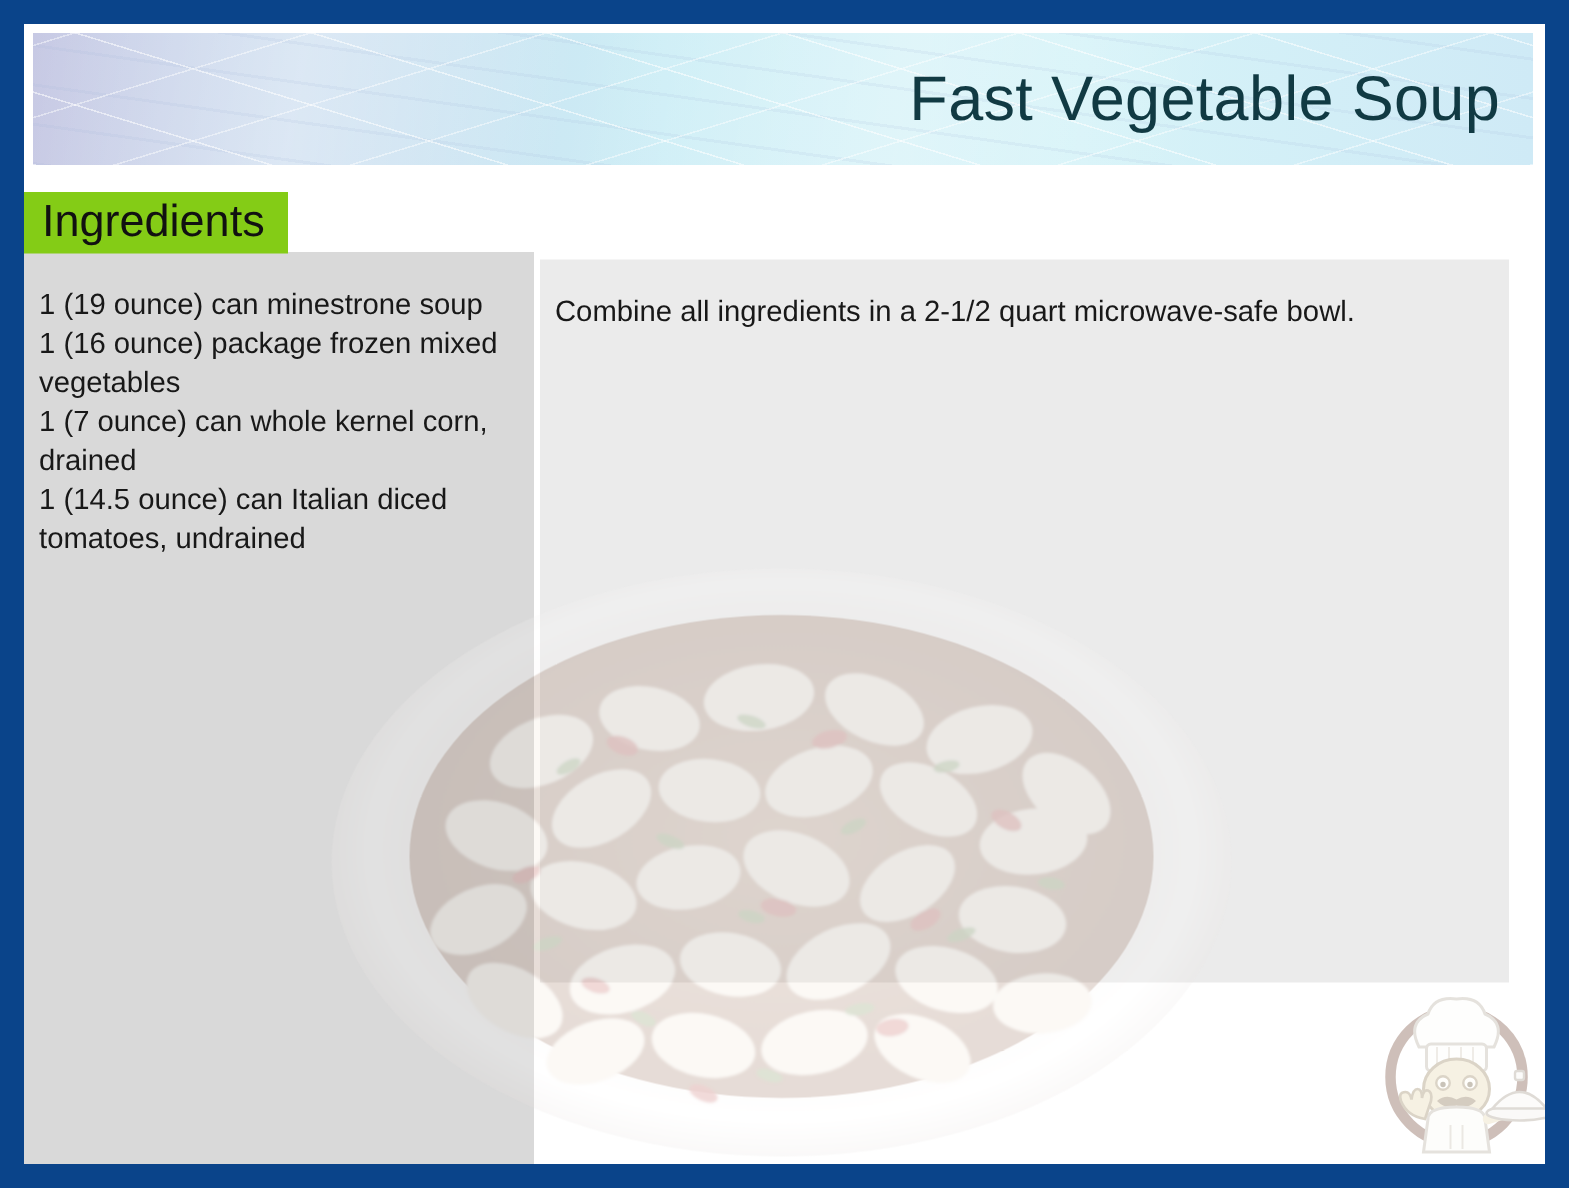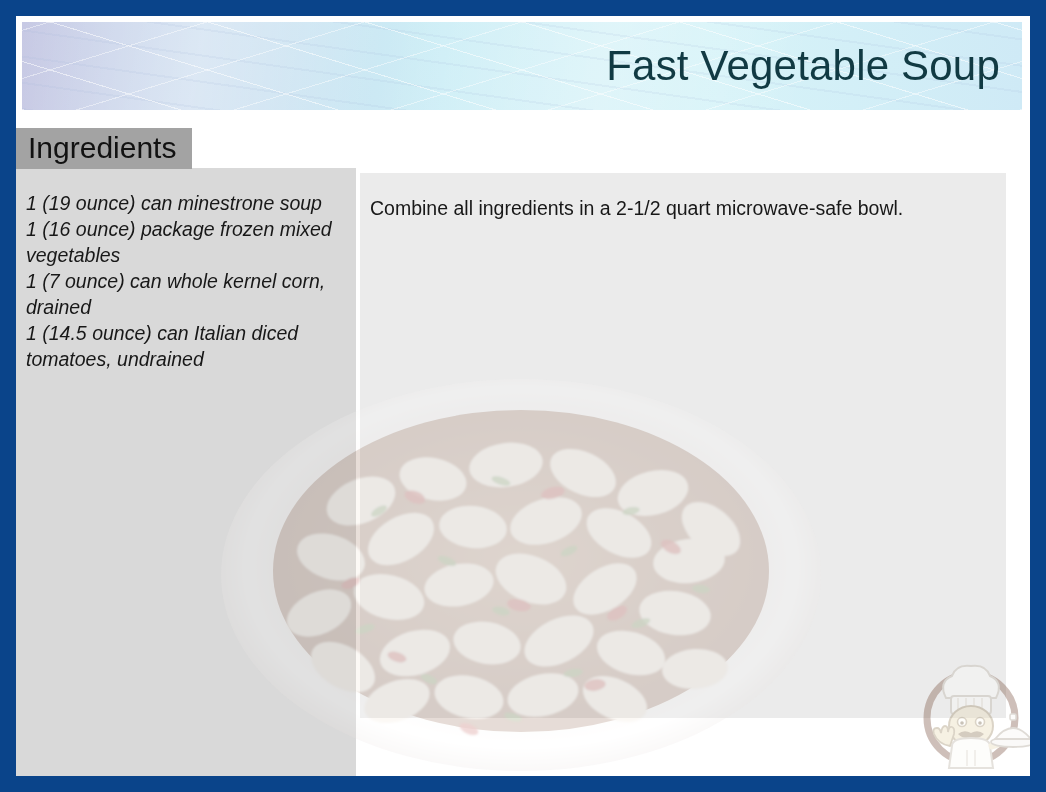--- a/index.html
+++ b/index.html
@@ -95,58 +95,57 @@
   }
 
   
   #panel-ingredients {
     left: 0px;
     top: 112px;
     width: 340px;
     height: 648px;
   }
   #panel-ingredients .tab-label {
-    background: #a3a3a3;
+    background: #84cc16;
   }
   #panel-ingredients .panel-body {
     top: 40px;
     bottom: 0;
     height: 608px;
     background: #d9d9d9;
   }
 
   
   #panel-directions {
     left: 344px;
     top: 117px;
     width: 646px;
     height: 643px;
   }
   #panel-directions .tab-label {
     background: #ebebeb;
   }
   #panel-directions .panel-body {
     top: 40px;
-    height: 545px;
+    height: 482px;
     background: #ebebeb;
   }
 
   .body-text {
     position: relative;
     padding: 22px 10px 0 10px;
     font-size: 19.5px;
     line-height: 26px;
     color: #181818;
     z-index: 3;
   }
   #ingredient-list {
     list-style: none;
     margin: 0;
     padding: 0;
-    font-style: italic;
   }
   #ingredient-list li { margin: 0; }
   #directions-text p { margin: 0; }
 
   
   #bean-photo {
     position: absolute;
     left: 185px;
     top: 345px;
     width: 640px;

